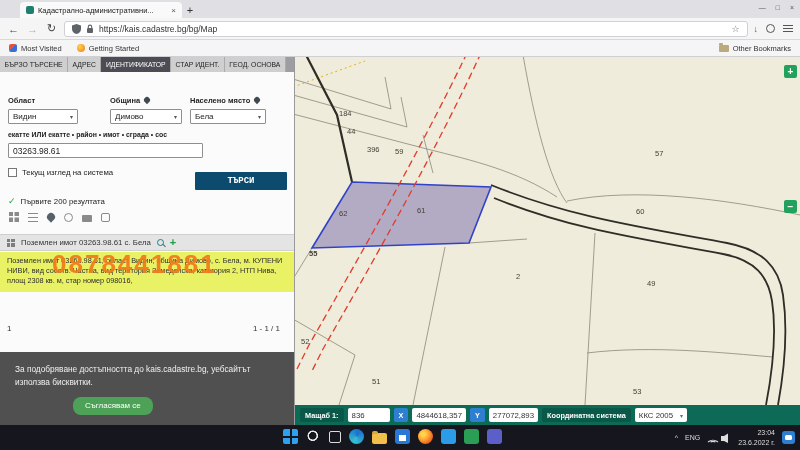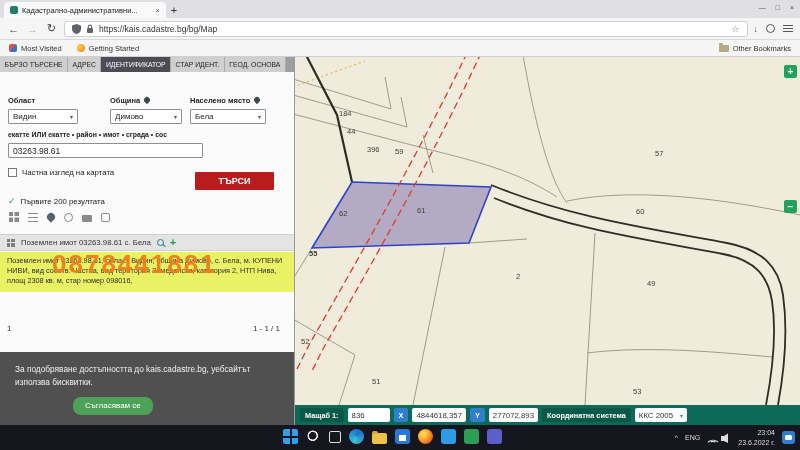--- a/index.html
+++ b/index.html
@@ -1,20 +1,20 @@
 <!DOCTYPE html>
 <html><head>
 <meta charset="utf-8">
 <style>
   * { margin:0; padding:0; box-sizing:border-box; }
   html,body { width:800px; height:450px; }
   body { font-family:"Liberation Sans","DejaVu Sans",sans-serif; background:#fff; overflow:hidden; position:relative; color:#222; }
 
   
-  .tabbar { position:absolute; top:0; left:0; right:0; height:18px; background:#dfdfe4; display:flex; align-items:flex-end; padding-left:4px; }
+  .tabbar { position:absolute; top:0; left:0; right:0; height:18px; background:#dfdfe4; display:flex; align-items:flex-end; padding-left:20px; }
   .tab { display:flex; align-items:center; gap:4px; background:#f9f9fa; height:16px; width:162px; border-radius:4px 4px 0 0; padding:0 6px; font-size:7.5px; }
   .favicon { width:8px; height:8px; background:#1e7f6e; border-radius:2px; flex:none; }
   .tab-title { white-space:nowrap; overflow:hidden; flex:1; }
   .tab-close { color:#555; font-size:8px; }
   .newtab { width:16px; height:16px; display:flex; align-items:center; justify-content:center; color:#333; font-size:11px; }
   .winctl { position:absolute; right:6px; top:4px; display:flex; gap:10px; color:#555; font-size:7px; }
 
   .navbar { position:absolute; top:18px; left:0; right:0; height:22px; background:#f5f5f6; border-bottom:1px solid #d8d8dc; display:flex; align-items:center; padding:0 7px; gap:6px; }
   .navbtn { color:#444; font-size:11px; width:13px; text-align:center; }
   .navbtn.dim { color:#b0b0b0; }
@@ -45,21 +45,21 @@
 
   .sb-body { position:absolute; top:15px; left:0; right:0; bottom:0; background:#fbfbfb;padding-left:24px; }
   .flabel { position:absolute; font-size:7.5px; font-weight:bold; color:#222; display:flex; gap:4px; align-items:center; }
   .pin { width:6px; height:6px; background:#3d4a52; border-radius:50% 50% 50% 0; transform:rotate(-45deg); margin-top:-2px; }
   .sel { position:absolute; height:15px; background:#fff; border:1px solid #8f8f8f; border-radius:1px; display:flex; align-items:center; justify-content:space-between; padding:0 4px; font-size:8px; }
   .sel .ar { font-size:6px; color:#555; }
   .hint { position:absolute; left:8px; top:59px; font-size:6.9px; font-weight:bold; color:#222; }
   .ident { position:absolute; left:8px; top:71px; width:195px; height:15px; border:1px solid #8f8f8f; border-radius:1px; font-size:8.5px; padding:0 4px; color:#222; font-family:inherit; }
   .chk { position:absolute; left:8px; top:96px; display:flex; gap:5px; align-items:center; font-size:7.8px; }
   .box { width:9px; height:9px; border:1px solid #777; background:#fff; }
-  .searchbtn { position:absolute; left:195px; top:100px; width:79px; height:18px; background:#b91c1c; color:#fff; font-weight:bold; font-size:9px; display:flex; align-items:center; justify-content:center; border-radius:1px; }
+  .searchbtn { position:absolute; left:195px; top:100px; width:92px; height:18px; background:#0c4a6e; color:#fff; font-weight:bold; font-size:9px; display:flex; align-items:center; justify-content:center; border-radius:1px;font-family:Liberation Mono, monospace; }
   .results-row { position:absolute; left:8px; top:124px; display:flex; gap:5px; align-items:center; font-size:7.8px; }
   .gcheck { color:#1f9d44; font-weight:bold; font-size:9px; }
 
   .icon-row { position:absolute; left:9px; top:140px; display:flex; gap:9px; align-items:center; }
   .mi { width:10px; height:10px; }
   .mi-grid { background:linear-gradient(#fbfbfb,#fbfbfb) 50% 50%/1.5px 100% no-repeat, linear-gradient(#fbfbfb,#fbfbfb) 50% 50%/100% 1.5px no-repeat, #8a8a8a; }
   .mi-list { height:9px; background:repeating-linear-gradient(#8a8a8a 0 1.5px, transparent 1.5px 4px); }
   .mi-pin { width:8px; height:8px; background:#55626b; border-radius:50% 50% 50% 0; transform:rotate(-45deg); }
   .mi-circ { width:9px; height:9px; border:1.5px solid #8a8a8a; border-radius:50%; }
   .mi-print { height:7px; background:#8a8a8a; border-radius:1px; margin-top:2px; }
@@ -207,21 +207,21 @@
       <div class="sel" style="left:190px; top:37px; width:76px;">
         <span>Бела</span>
         <span class="ar">▾</span>
       </div>
 
       <div class="hint">екатте ИЛИ екатте • район • имот • сграда • сос</div>
       <input class="ident" value="03263.98.61" style="">
 
       <div class="chk">
         <span class="box"></span>
-        <span>Частна изглед на картата</span>
+        <span>Текущ изглед на система</span>
       </div>
 
       <div class="searchbtn">ТЪРСИ</div>
 
       <div class="results-row">
         <span class="gcheck">✓</span>
         <span>Първите 200 резултата</span>
       </div>
 
       <div class="icon-row">

